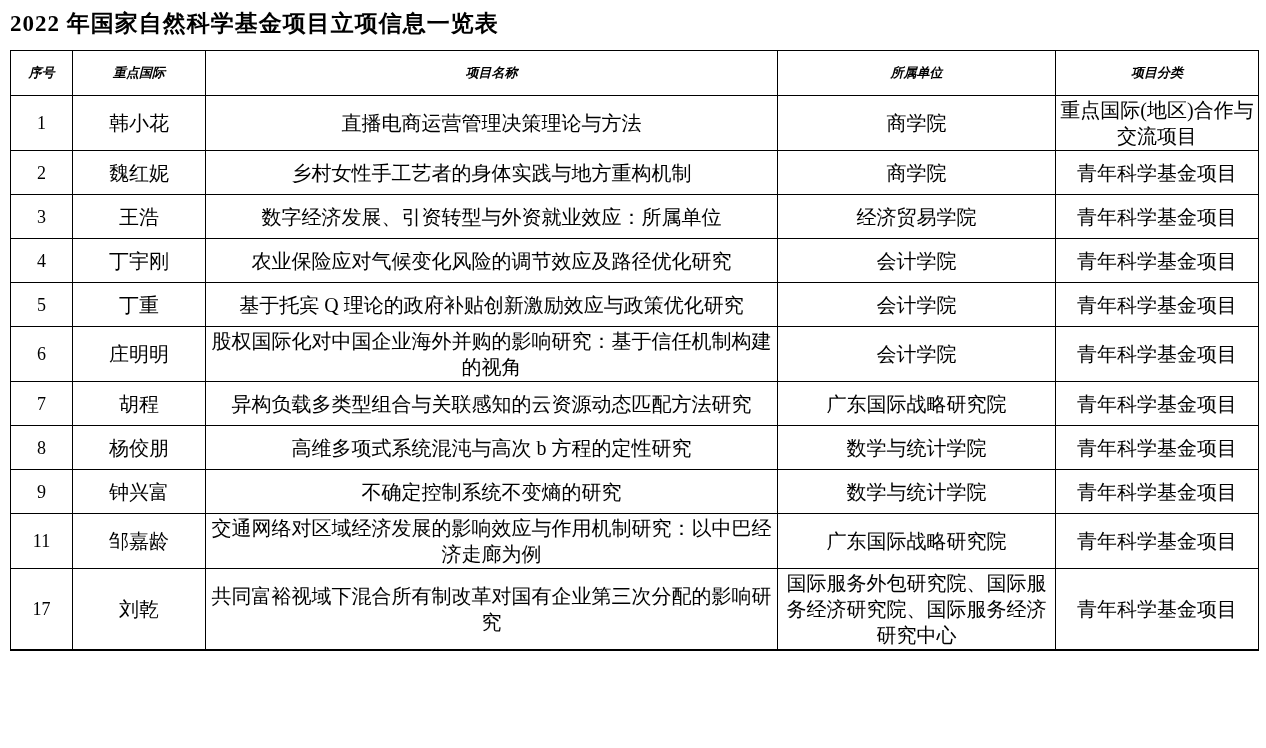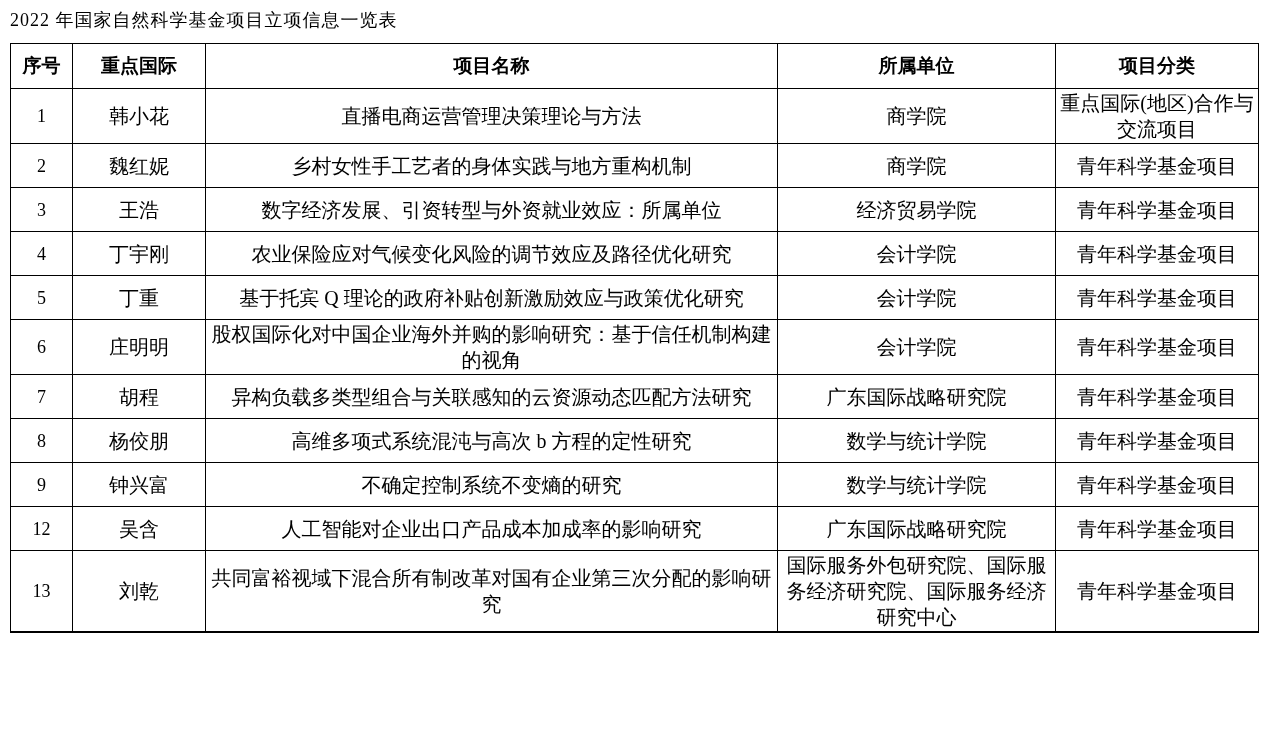--- a/index.html
+++ b/index.html
@@ -10,22 +10,22 @@
     font-family: "Liberation Serif", "DejaVu Serif", serif;
   }
   .page {
     width: 1266px;
     height: 748px;
     overflow: hidden;
     background: #ffffff;
   }
   .doc-title {
     margin: 8px 0 0 10px;
-    font-size: 18px;
-    font-weight: normal;
+    font-size: 23px;
+    font-weight: bold;
     letter-spacing: 1px;
     white-space: nowrap;
   }
   table.projects {
     border-collapse: collapse;
     table-layout: fixed;
     width: 1248px;
     margin: 11px 0 0 10px;
     border: 1px solid #000;
     border-bottom: 2px solid #000;
@@ -36,21 +36,22 @@
     vertical-align: middle;
     padding: 1px 2px;
     font-size: 20px;
     line-height: 26px;
     overflow: hidden;
     word-break: break-all;
   }
   .projects th {
     height: 42px;
     font-weight: bold;
-    font-size: 19px;
+    font-size: 13px;
+    font-style: italic;
   }
   .projects td {
     height: 41px;
     font-weight: normal;
   }
   .projects td.c-no {
     font-size: 18px;
   }
 </style>
 </head>
@@ -143,31 +144,31 @@
 
   <tr>
     <td class="c-no">9</td>
     <td class="c-leader">钟兴富</td>
     <td class="c-name">不确定控制系统不变熵的研究</td>
     <td class="c-unit">数学与统计学院</td>
     <td class="c-cat">青年科学基金项目</td>
   </tr>
 
 
-
   <tr>
-    <td class="c-no">12</td>
-    <td class="c-leader">吴含</td>
-    <td class="c-name">人工智能对企业出口产品成本加成率的影响研究</td>
+    <td class="c-no">11</td>
+    <td class="c-leader">邹嘉龄</td>
+    <td class="c-name">交通网络对区域经济发展的影响效应与作用机制研究：以中巴经济走廊为例</td>
     <td class="c-unit">广东国际战略研究院</td>
     <td class="c-cat">青年科学基金项目</td>
   </tr>
 
+
   <tr>
-    <td class="c-no">13</td>
+    <td class="c-no">17</td>
     <td class="c-leader">刘乾</td>
     <td class="c-name">共同富裕视域下混合所有制改革对国有企业第三次分配的影响研究</td>
     <td class="c-unit">国际服务外包研究院、国际服务经济研究院、国际服务经济研究中心</td>
     <td class="c-cat">青年科学基金项目</td>
   </tr>
 </tbody>
   </table>
 </div>
 
 </body></html>

